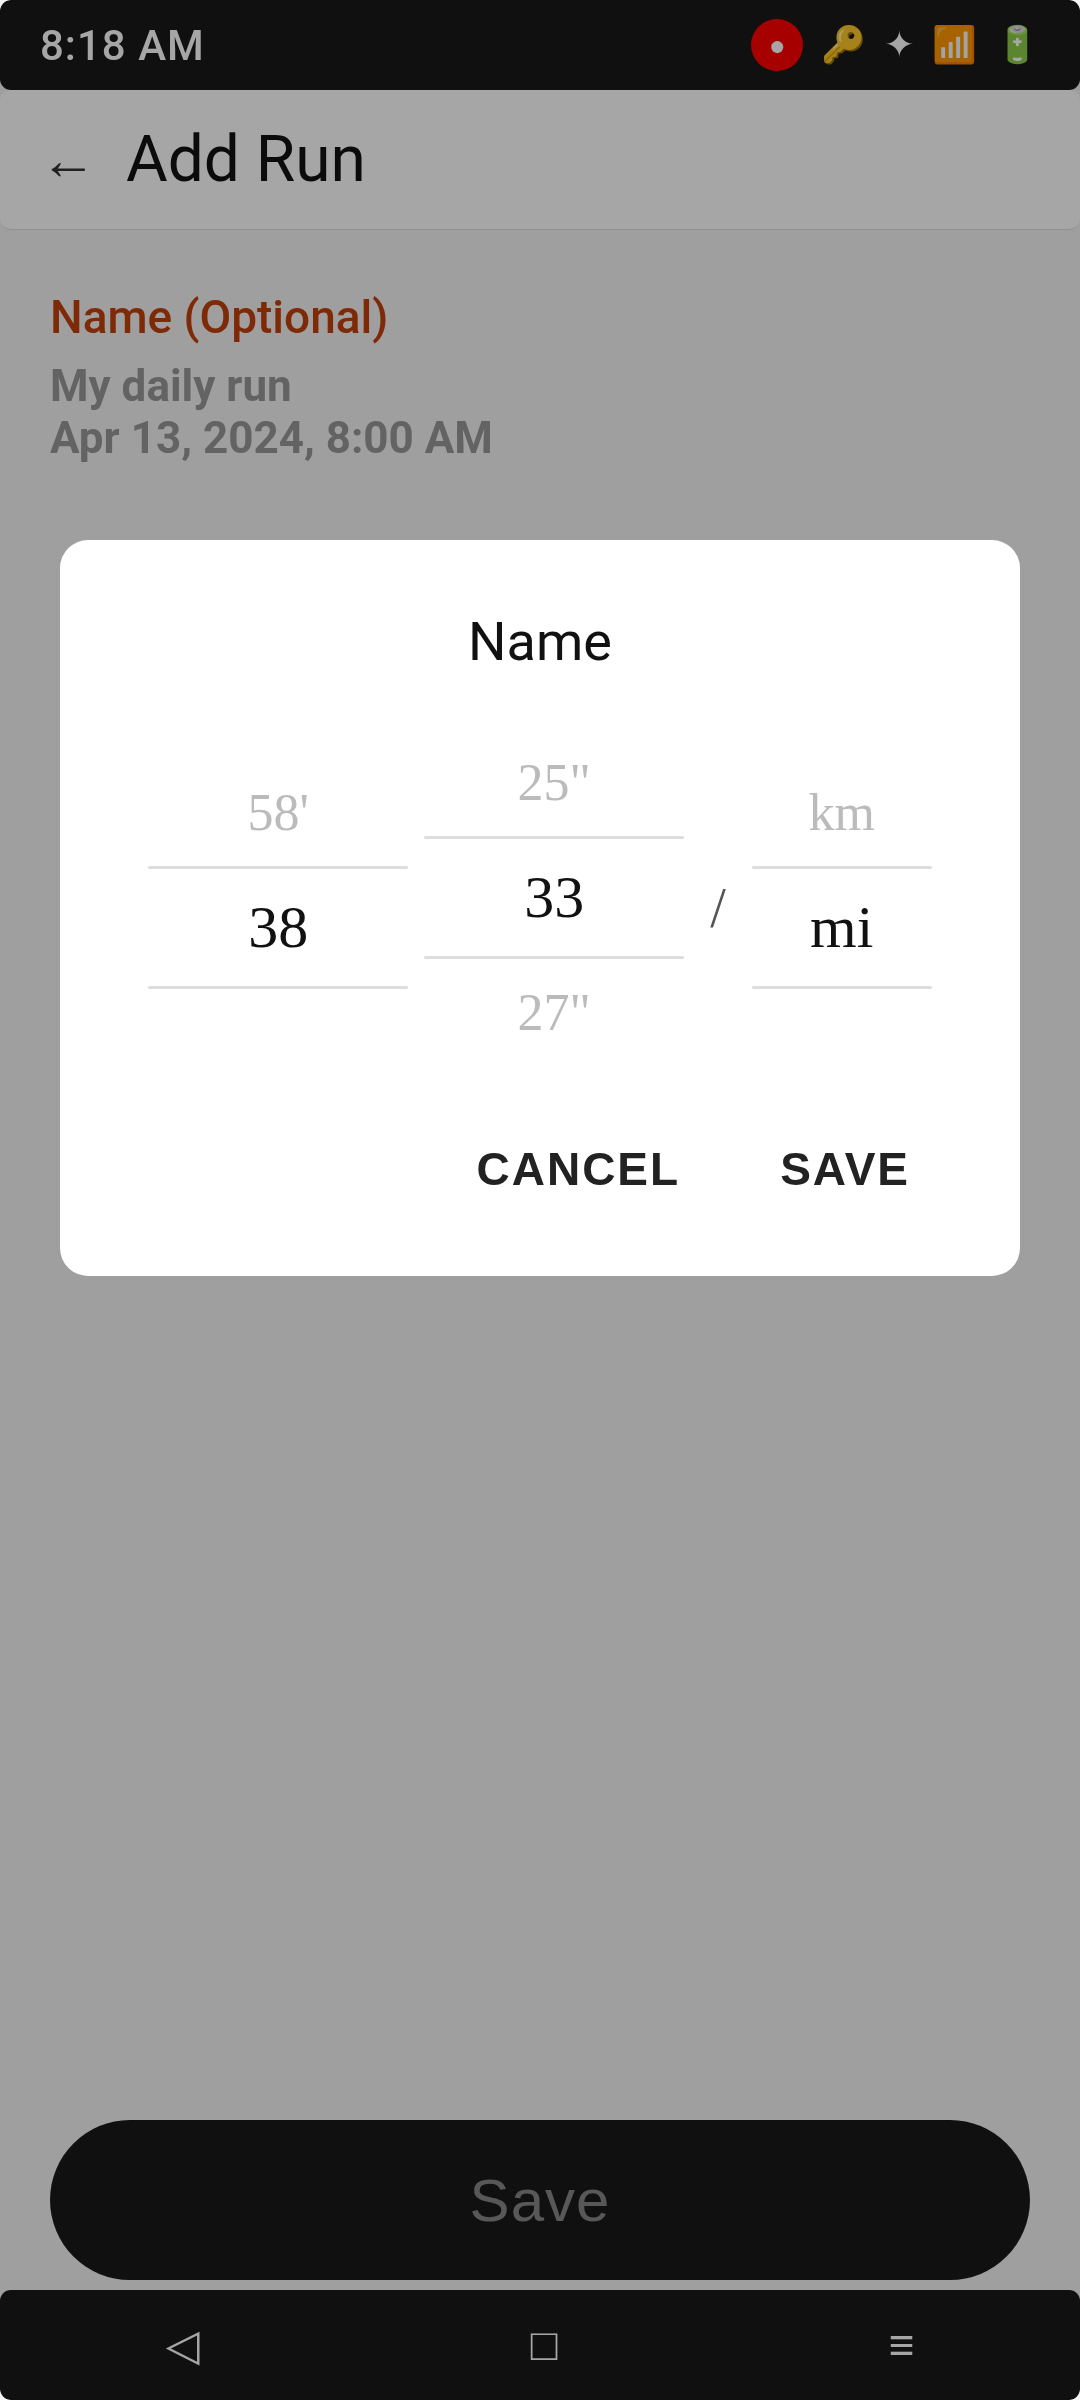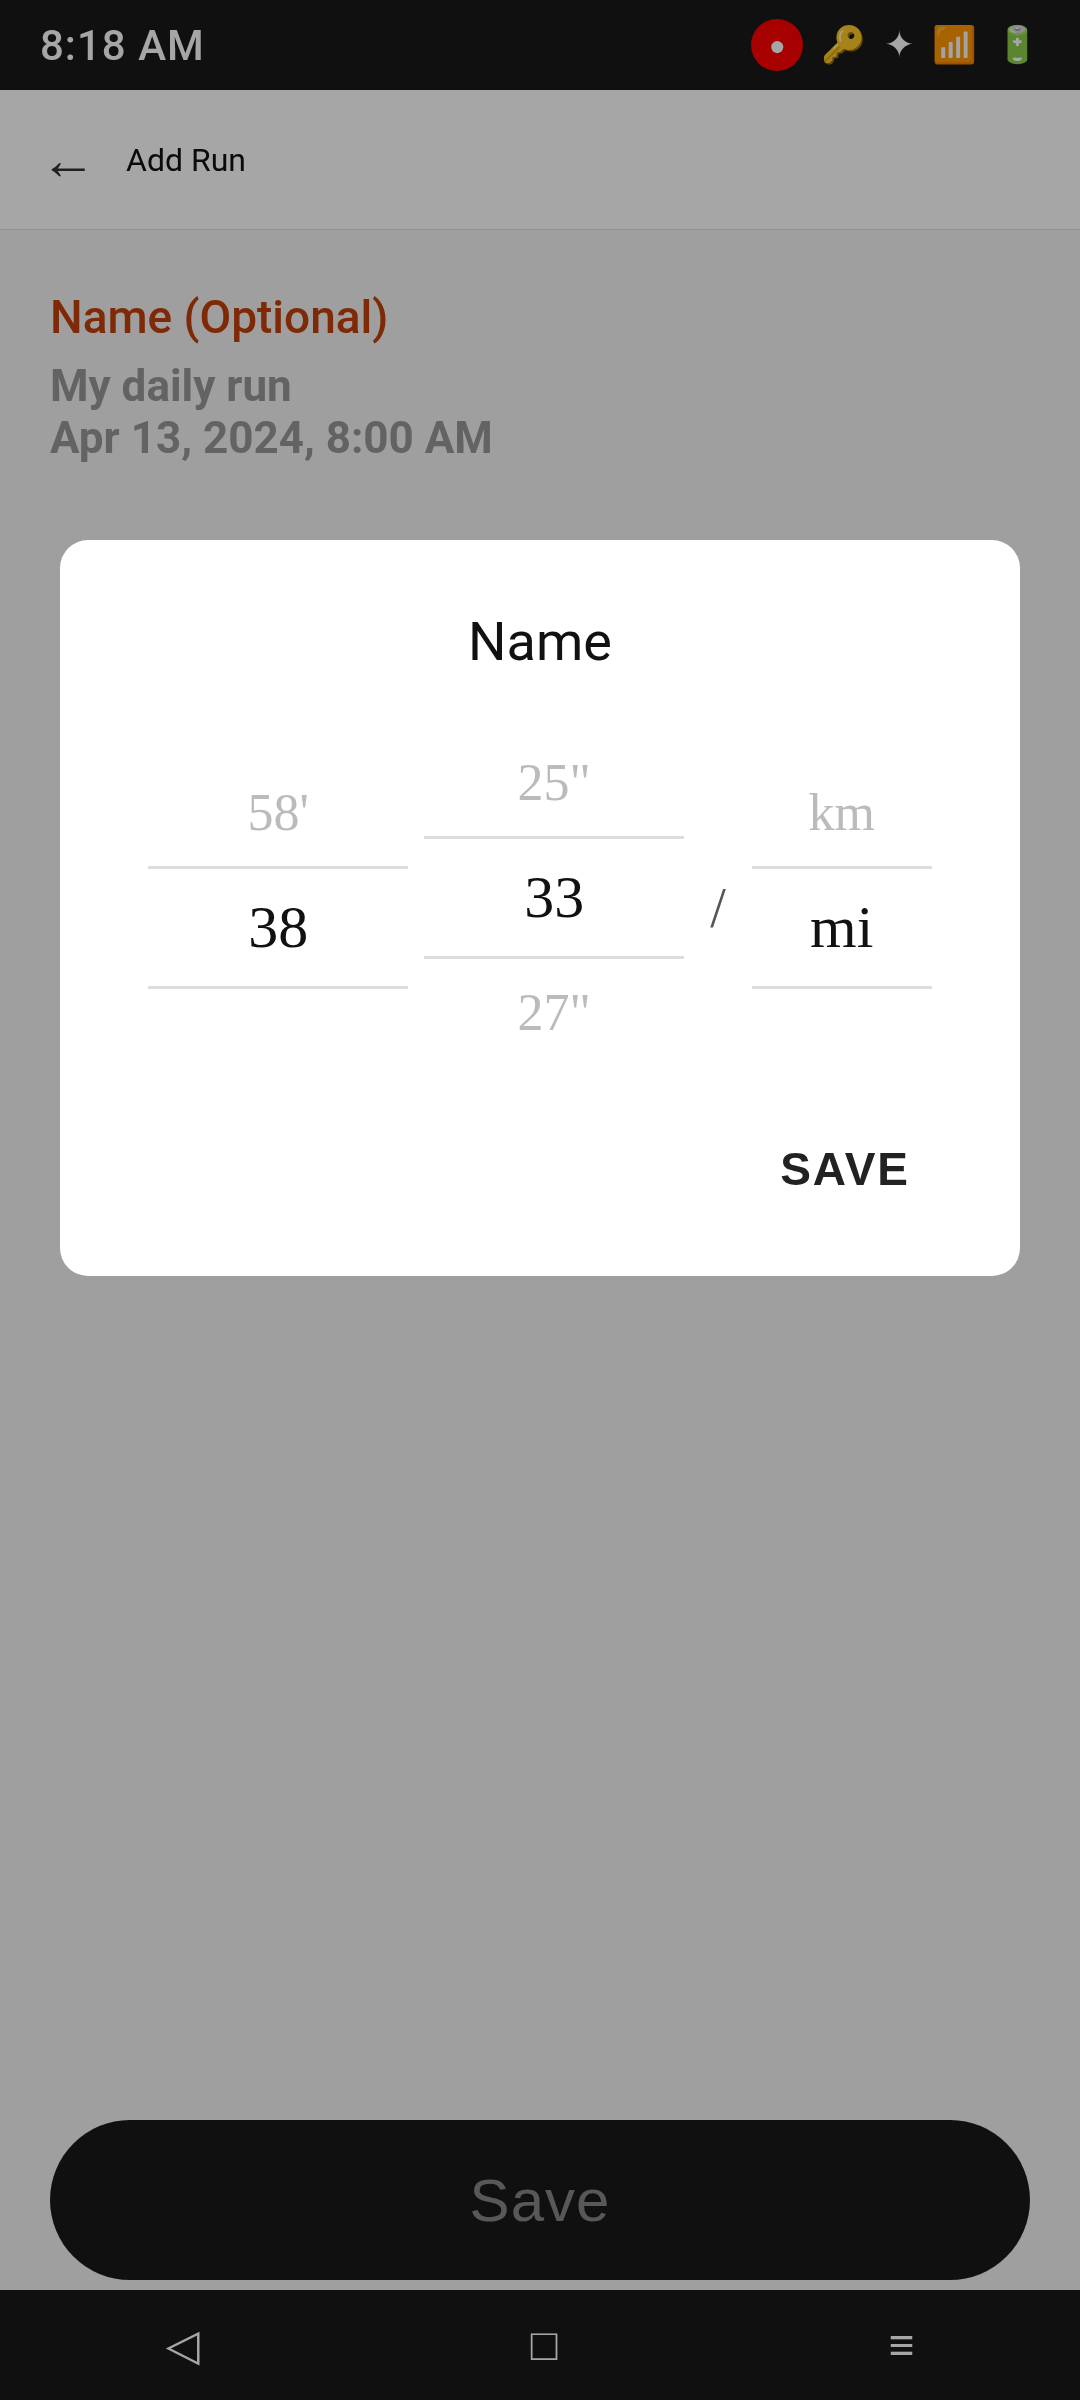--- a/index.html
+++ b/index.html
@@ -1,19 +1,20 @@
 <!DOCTYPE html>
 <html><head>
   <meta charset="utf-8">
   <meta name="viewport" content="width=device-width, initial-scale=1">
   <style>
     * {
       margin: 0;
       padding: 0;
       box-sizing: border-box;
+      border-radius: 11px;
     }
 
     body {
       width: 1080px;
       height: 2400px;
       background: #f5f5f5;
       font-family: 'Roboto', Arial, sans-serif;
       position: relative;
       overflow: hidden;
     }
@@ -70,21 +71,21 @@
     }
 
     .back-button {
       font-size: 56px;
       color: #333;
       cursor: pointer;
       margin-right: 30px;
     }
 
     .app-title {
-      font-size: 32px;
+      font-size: 64px;
       font-weight: 400;
       color: #111;
     }
 
     
     .main-content {
       width: 100%;
       padding: 60px 50px;
       background: #f5f5f5;
     }
@@ -304,20 +305,21 @@
       <div class="picker-column-unit">
         <div class="picker-item">km</div>
         <div class="picker-divider"></div>
         <div class="picker-item selected">mi</div>
         <div class="picker-divider"></div>
         <div class="picker-item"></div>
       </div>
     </div>
 
     <div class="dialog-buttons">
+      <button class="dialog-btn">CANCEL</button>
       <button class="dialog-btn">SAVE</button>
     </div>
   </div>
 </div>
 
 <div class="save-btn-container">
   <button class="save-btn">Save</button>
 </div>
 
 <div class="nav-bar">

